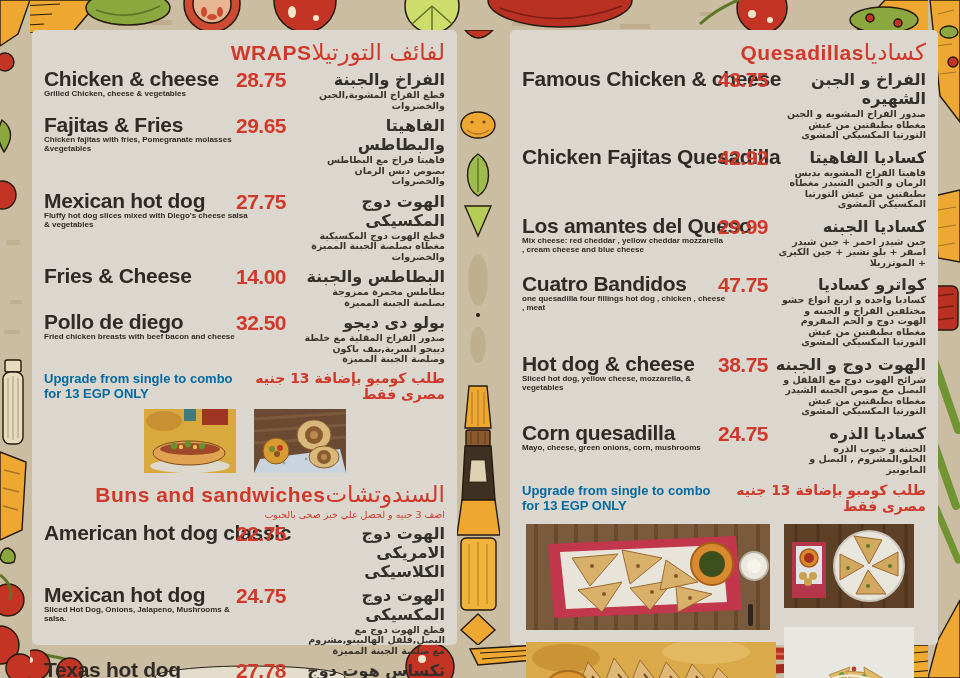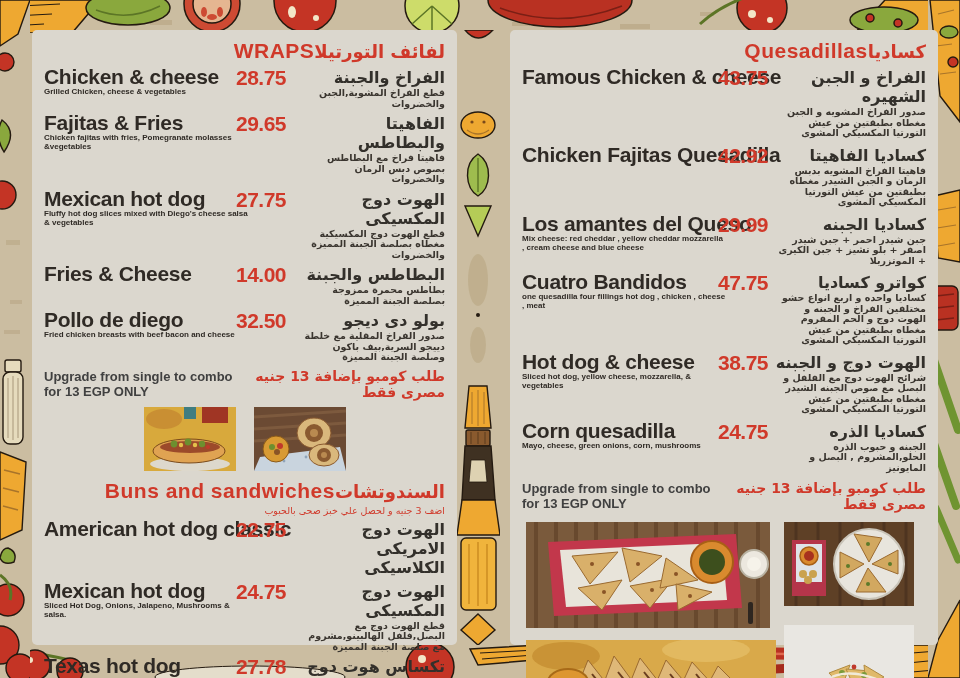--- a/index.html
+++ b/index.html
@@ -10,34 +10,34 @@
   .bd-bottom { left:0; bottom:0; width:960px; height:33px; }
   .bd-left { left:0; top:0; width:30px; height:678px; }
   .bd-right { right:0; top:0; width:32px; height:678px; }
   .bd-center { left:457px; top:30px; width:43px; height:615px; }
   .panel { position:absolute; top:30px; height:615px; background:#dbd7ce; z-index:2;
            border-radius:5px; padding:9px 12px 8px 12px; display:flex; flex-direction:column; }
   .panel-left { left:32px; width:425px; }
   .panel-right { left:510px; width:428px; }
   .sec-head { display:flex; justify-content:flex-end; align-items:baseline; margin-bottom:5px; }
   .sec-title-en { color:#d0392a; font-size:21px; font-weight:bold; letter-spacing:.5px; }
-  .sec-title-ar { color:#d0392a; font-size:18px; font-weight:bold; font-family:"DejaVu Sans",sans-serif; }
+  .sec-title-ar { color:#d0392a; font-size:23px; font-weight:normal; font-family:"DejaVu Sans",sans-serif; }
   .subnote-ar { text-align:right; color:#d0392a; font-size:9.5px; font-weight:normal;
                 font-family:"DejaVu Sans",sans-serif; margin:-3px 0 4px 0; }
   .item-row { display:grid; margin-bottom:5px; }
   .panel-left .item-row { grid-template-columns:176px 82px 1fr; }
   .panel-right .item-row { grid-template-columns:190px 62px 1fr; margin-bottom:7px; }
   .en .name { font-size:21px; font-weight:bold; color:#2f2a25; line-height:18px; letter-spacing:-.3px; white-space:nowrap; }
   .en .desc { font-size:8px; font-weight:bold; color:#2f2a25; line-height:9px; width:205px; margin-top:1px; }
   .price { color:#d0392a; font-size:21px; font-weight:bold; text-align:center; line-height:20px; letter-spacing:-.5px; }
   .arb { text-align:right; direction:rtl; font-family:"DejaVu Sans",sans-serif; }
   .arb .name-ar { font-size:16px; font-weight:bold; color:#33302b; line-height:19px; }
   .arb .desc-ar { font-size:9.5px; font-weight:bold; color:#3a352f; line-height:10.5px; margin-top:1px; }
   .combo-note { display:flex; justify-content:space-between; align-items:center; margin-top:2px; }
-  .combo-en { color:#404040; font-size:13px; font-weight:bold; }
+  .combo-en { color:#0369a1; font-size:13px; font-weight:bold; }
   .combo-ar { color:#d0392a; font-size:14px; font-weight:bold; direction:rtl; font-family:"DejaVu Sans",sans-serif; }
   .photos-row { display:flex; justify-content:center; gap:18px; margin:7px 0 8px 0; }
   .photos-row svg { width:92px; height:64px; }
   .collage { position:relative; height:214px; margin-top:10px; }
   .collage svg { position:absolute; }
   .ph-a { left:4px; top:0; width:244px; height:106px; }
   .ph-b { left:262px; top:0; width:130px; height:84px; }
   .ph-c { left:4px; top:118px; width:250px; height:72px; }
   .ph-d { left:262px; top:103px; width:130px; height:86px; }
 </style>

